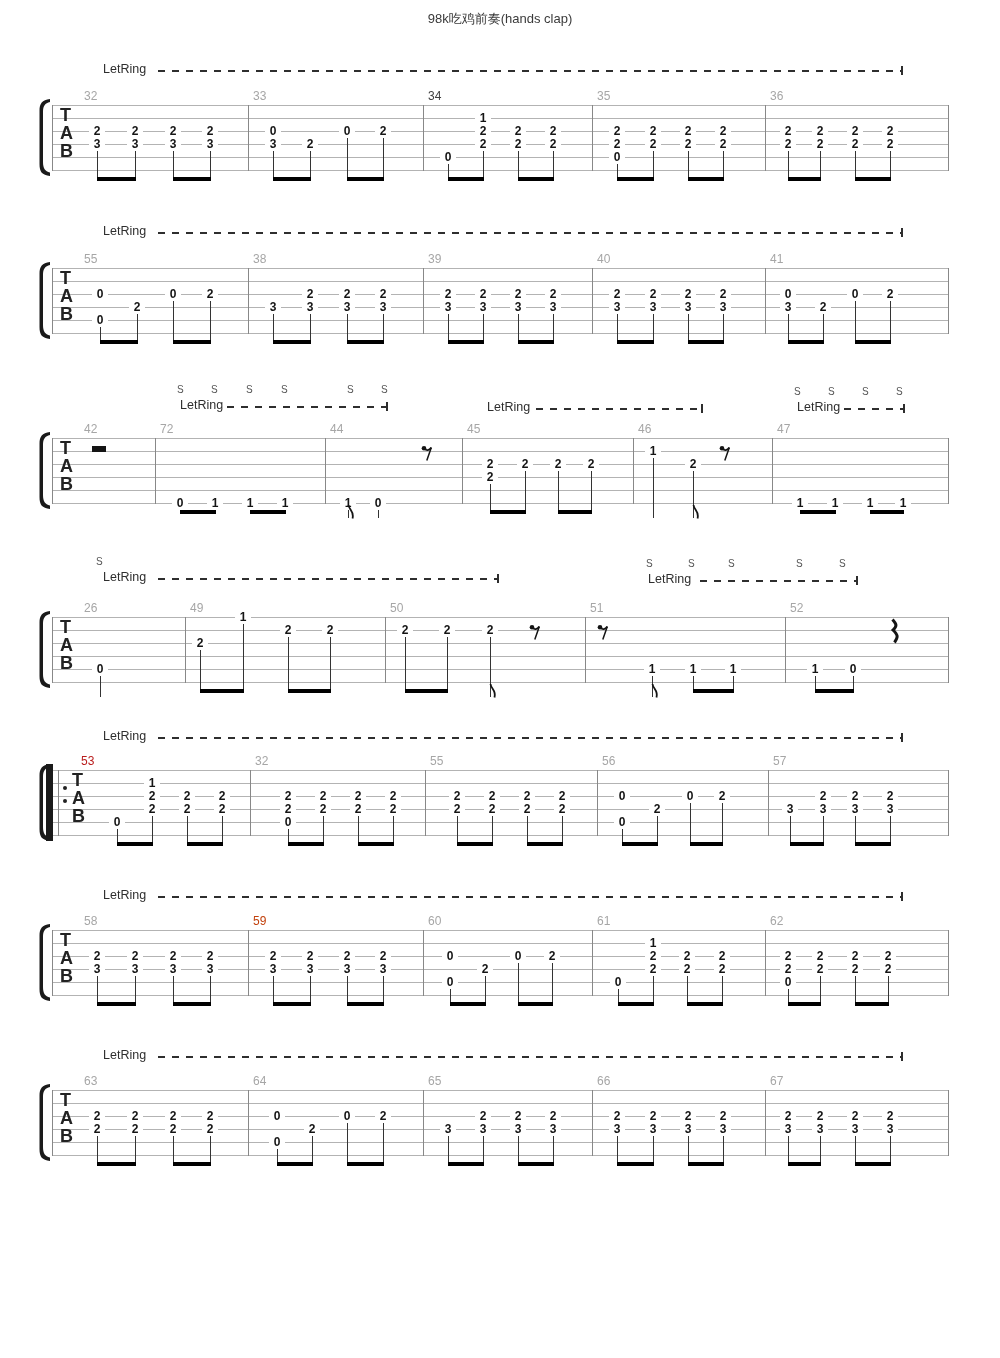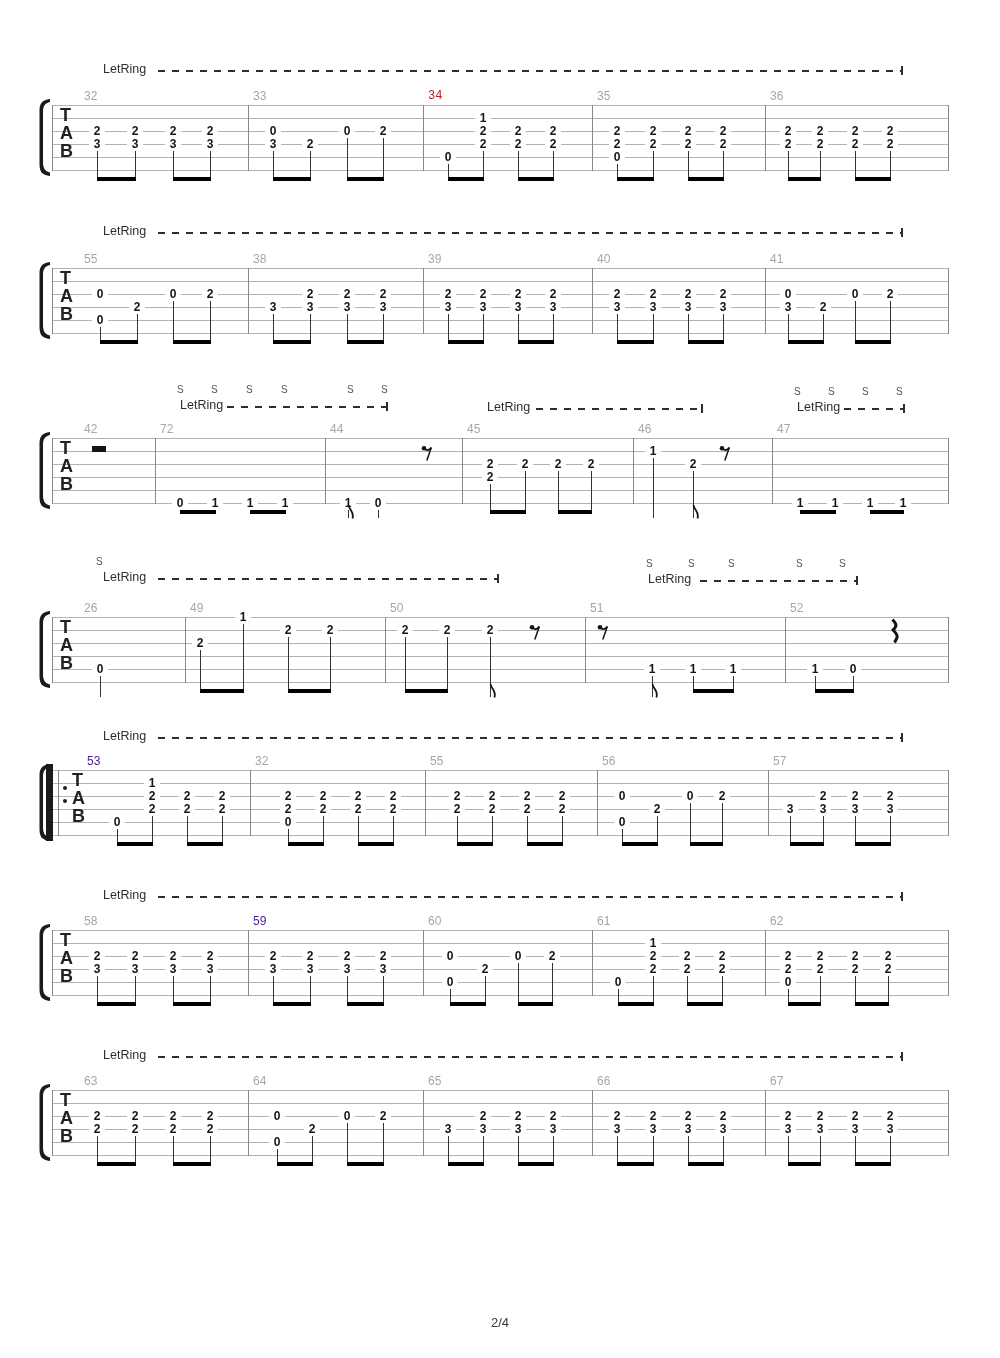--- a/index.html
+++ b/index.html
@@ -19,21 +19,21 @@
   .lr-dash{height:2px;}
   .lr-tick{width:2px;height:9px;}
   .smark{font-size:10px;height:11px;line-height:11px;color:#555;}
   .halfrest{height:6px;width:14px;}
   .rdot{width:4px;height:4px;border-radius:50%;}
 </style>
 </head>
 <body>
 
 <div id="sheet">
-  <div class="abs footer">2/4</div>
+  <div class="abs title">98k吃鸡前奏(hands clap)</div>
 <div class="abs staff-line" style="left: 52px; top: 105px; width: 896px; background: rgb(179, 179, 179);"></div>
     <div class="abs staff-line" style="left: 52px; top: 118px; width: 896px; background: rgb(179, 179, 179);"></div>
     <div class="abs staff-line" style="left: 52px; top: 131px; width: 896px; background: rgb(179, 179, 179);"></div>
     <div class="abs staff-line" style="left: 52px; top: 144px; width: 896px; background: rgb(179, 179, 179);"></div>
     <div class="abs staff-line" style="left: 52px; top: 157px; width: 896px; background: rgb(179, 179, 179);"></div>
     <div class="abs staff-line" style="left: 52px; top: 170px; width: 896px; background: rgb(179, 179, 179);"></div>
     <svg width="15" height="81" viewBox="0 0 15 81" style="position: absolute; left: 36px; top: 97px; overflow: visible;">
       <path d="M14 2 C6 3 3.5 6.5 3.5 14 L3.5 67 C3.5 75 6 78 14 79 L14 75.5 C9 74.5 7 71 7 65 L7 15 C7 9 9 6 14 5 Z" fill="#1a1a1a"></path>
     </svg>
     <div class="abs barline" style="left: 52px; top: 105px; height: 66px; background: rgb(136, 136, 136);"></div>
@@ -65,21 +65,21 @@
     <div class="abs stem" style="left: 273px; top: 151px; height: 30px; background: rgb(51, 51, 51);"></div>
     <div class="abs fret" style="left: 302px; top: 138px; color: rgb(20, 20, 20);">2</div>
     <div class="abs stem" style="left: 310px; top: 151px; height: 30px; background: rgb(51, 51, 51);"></div>
     <div class="abs fret" style="left: 339px; top: 125px; color: rgb(20, 20, 20);">0</div>
     <div class="abs stem" style="left: 347px; top: 138px; height: 43px; background: rgb(51, 51, 51);"></div>
     <div class="abs fret" style="left: 375px; top: 125px; color: rgb(20, 20, 20);">2</div>
     <div class="abs stem" style="left: 383px; top: 138px; height: 43px; background: rgb(51, 51, 51);"></div>
     <div class="abs beam" style="left: 273px; top: 177px; width: 38px; background: rgb(0, 0, 0);"></div>
     <div class="abs beam" style="left: 347px; top: 177px; width: 37px; background: rgb(0, 0, 0);"></div>
     <div class="abs barline" style="left: 423px; top: 105px; height: 66px; background: rgb(136, 136, 136);"></div>
-    <div class="abs mnum" style="left: 428px; top: 89px; color: #b91c1c; font-family: Liberation Mono, monospace;">34</div>
+    <div class="abs mnum" style="left: 428px; top: 89px; color: #404040;">34</div>
     <div class="abs fret" style="left: 440px; top: 151px; color: rgb(20, 20, 20);">0</div>
     <div class="abs stem" style="left: 448px; top: 164px; height: 17px; background: rgb(51, 51, 51);"></div>
     <div class="abs fret" style="left: 475px; top: 112px; color: rgb(20, 20, 20);">1</div>
     <div class="abs fret" style="left: 475px; top: 125px; color: rgb(20, 20, 20);">2</div>
     <div class="abs fret" style="left: 475px; top: 138px; color: rgb(20, 20, 20);">2</div>
     <div class="abs stem" style="left: 483px; top: 151px; height: 30px; background: rgb(51, 51, 51);"></div>
     <div class="abs fret" style="left: 510px; top: 125px; color: rgb(20, 20, 20);">2</div>
     <div class="abs fret" style="left: 510px; top: 138px; color: rgb(20, 20, 20);">2</div>
     <div class="abs stem" style="left: 518px; top: 151px; height: 30px; background: rgb(51, 51, 51);"></div>
     <div class="abs fret" style="left: 545px; top: 125px; color: rgb(20, 20, 20);">2</div>
@@ -407,21 +407,21 @@
     <div class="abs" style="left: 46px; top: 764px; width: 7px; height: 77px; background: rgb(26, 26, 26);"></div>
     <div class="abs barline" style="left: 58px; top: 770px; height: 66px; background: rgb(136, 136, 136);"></div>
     <div class="abs rdot" style="left: 63px; top: 786px; background: rgb(34, 34, 34);"></div>
     <div class="abs rdot" style="left: 63px; top: 799px; background: rgb(34, 34, 34);"></div>
     <div class="abs clef" style="left: 72px; top: 771px; color: rgb(34, 34, 34);">T</div>
     <div class="abs clef" style="left: 72px; top: 789px; color: rgb(34, 34, 34);">A</div>
     <div class="abs clef" style="left: 72px; top: 807px; color: rgb(34, 34, 34);">B</div>
     <div class="abs lr-label" style="left: 103px; top: 729px; color: rgb(46, 46, 46);">LetRing</div>
     <div class="abs lr-dash" style="left: 158px; top: 737px; width: 743px; background: repeating-linear-gradient(90deg, rgb(46, 46, 46) 0px, rgb(46, 46, 46) 7px, transparent 7px, transparent 14px);"></div>
     <div class="abs lr-tick" style="left: 901px; top: 733px; background: rgb(46, 46, 46);"></div>
-    <div class="abs mnum" style="left: 87px; top: 754px; color: #4c1d95;">53</div>
+    <div class="abs mnum" style="left: 81px; top: 754px; color: #b91c1c;">53</div>
     <div class="abs fret" style="left: 109px; top: 816px; color: rgb(20, 20, 20);">0</div>
     <div class="abs stem" style="left: 117px; top: 829px; height: 17px; background: rgb(51, 51, 51);"></div>
     <div class="abs fret" style="left: 144px; top: 777px; color: rgb(20, 20, 20);">1</div>
     <div class="abs fret" style="left: 144px; top: 790px; color: rgb(20, 20, 20);">2</div>
     <div class="abs fret" style="left: 144px; top: 803px; color: rgb(20, 20, 20);">2</div>
     <div class="abs stem" style="left: 152px; top: 816px; height: 30px; background: rgb(51, 51, 51);"></div>
     <div class="abs fret" style="left: 179px; top: 790px; color: rgb(20, 20, 20);">2</div>
     <div class="abs fret" style="left: 179px; top: 803px; color: rgb(20, 20, 20);">2</div>
     <div class="abs stem" style="left: 187px; top: 816px; height: 30px; background: rgb(51, 51, 51);"></div>
     <div class="abs fret" style="left: 214px; top: 790px; color: rgb(20, 20, 20);">2</div>
@@ -516,21 +516,21 @@
     <div class="abs stem" style="left: 135px; top: 976px; height: 30px; background: rgb(51, 51, 51);"></div>
     <div class="abs fret" style="left: 165px; top: 950px; color: rgb(20, 20, 20);">2</div>
     <div class="abs fret" style="left: 165px; top: 963px; color: rgb(20, 20, 20);">3</div>
     <div class="abs stem" style="left: 173px; top: 976px; height: 30px; background: rgb(51, 51, 51);"></div>
     <div class="abs fret" style="left: 202px; top: 950px; color: rgb(20, 20, 20);">2</div>
     <div class="abs fret" style="left: 202px; top: 963px; color: rgb(20, 20, 20);">3</div>
     <div class="abs stem" style="left: 210px; top: 976px; height: 30px; background: rgb(51, 51, 51);"></div>
     <div class="abs beam" style="left: 97px; top: 1002px; width: 39px; background: rgb(0, 0, 0);"></div>
     <div class="abs beam" style="left: 173px; top: 1002px; width: 38px; background: rgb(0, 0, 0);"></div>
     <div class="abs barline" style="left: 248px; top: 930px; height: 66px; background: rgb(136, 136, 136);"></div>
-    <div class="abs mnum" style="left: 253px; top: 914px; color: #4c1d95;">59</div>
+    <div class="abs mnum" style="left: 253px; top: 914px; color: #c2410c;">59</div>
     <div class="abs fret" style="left: 265px; top: 950px; color: rgb(20, 20, 20);">2</div>
     <div class="abs fret" style="left: 265px; top: 963px; color: rgb(20, 20, 20);">3</div>
     <div class="abs stem" style="left: 273px; top: 976px; height: 30px; background: rgb(51, 51, 51);"></div>
     <div class="abs fret" style="left: 302px; top: 950px; color: rgb(20, 20, 20);">2</div>
     <div class="abs fret" style="left: 302px; top: 963px; color: rgb(20, 20, 20);">3</div>
     <div class="abs stem" style="left: 310px; top: 976px; height: 30px; background: rgb(51, 51, 51);"></div>
     <div class="abs fret" style="left: 339px; top: 950px; color: rgb(20, 20, 20);">2</div>
     <div class="abs fret" style="left: 339px; top: 963px; color: rgb(20, 20, 20);">3</div>
     <div class="abs stem" style="left: 347px; top: 976px; height: 30px; background: rgb(51, 51, 51);"></div>
     <div class="abs fret" style="left: 375px; top: 950px; color: rgb(20, 20, 20);">2</div>

